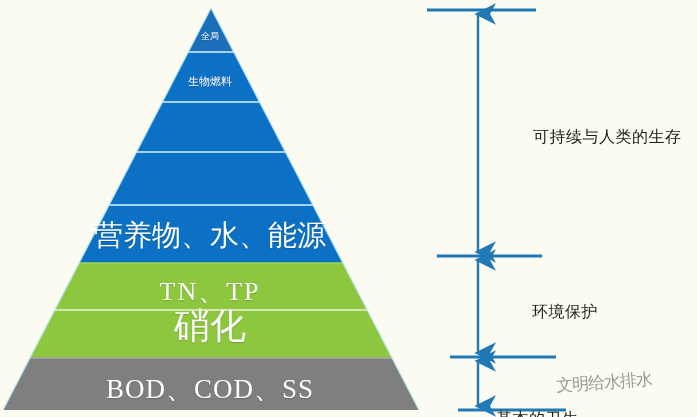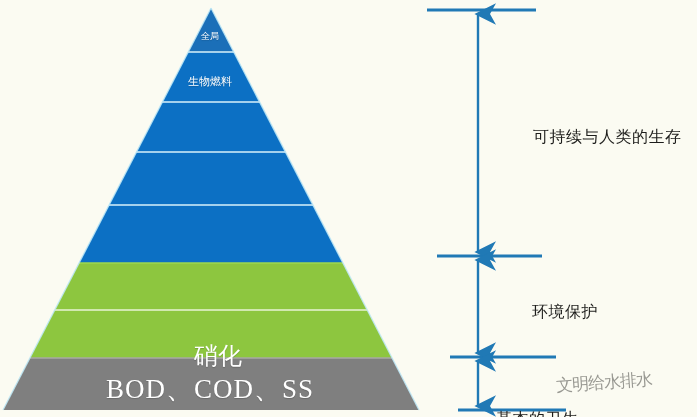--- a/index.html
+++ b/index.html
@@ -123,21 +123,23 @@
       </g>
 
       <g fill="none" stroke="#bfe9f7" stroke-width="1.4" opacity="0.85">
         <line x1="211" y1="8" x2="419" y2="410"></line>
         <line x1="211" y1="8" x2="3" y2="410"></line>
       </g>
     </svg>
 
     <div class="band-label" style="top:24px;font-size:9px;">全局</div>
     <div class="band-label" style="top:68px;font-size:11px;">生物燃料</div>
-    <div class="band-label" style="top:336px;font-size:24px;padding-left:8px;">硝化</div>
+    <div class="band-label" style="top:213px;font-size:29px;">营养物、水、能源</div>
+    <div class="band-label" style="top:271px;font-size:26px;letter-spacing:2px;">TN、TP</div>
+    <div class="band-label" style="top:300px;font-size:36px;">硝化</div>
     <div class="band-label" style="top:368px;font-size:27px;letter-spacing:1px;">BOD、COD、SS</div>
   </div>
 
   <svg id="brackets-svg" viewBox="0 0 277 417" preserveAspectRatio="none">
     <defs>
       <marker id="arr-up" markerWidth="10" markerHeight="10" refX="5" refY="1.5" orient="auto" markerUnits="strokeWidth">
         <path d="M5,0 L9.5,9 L5,6.5 L0.5,9 Z" fill="#2079b5"></path>
       </marker>
       <marker id="arr-dn" markerWidth="10" markerHeight="10" refX="5" refY="1.5" orient="auto" markerUnits="strokeWidth">
         <path d="M5,0 L9.5,9 L5,6.5 L0.5,9 Z" fill="#2079b5"></path>

